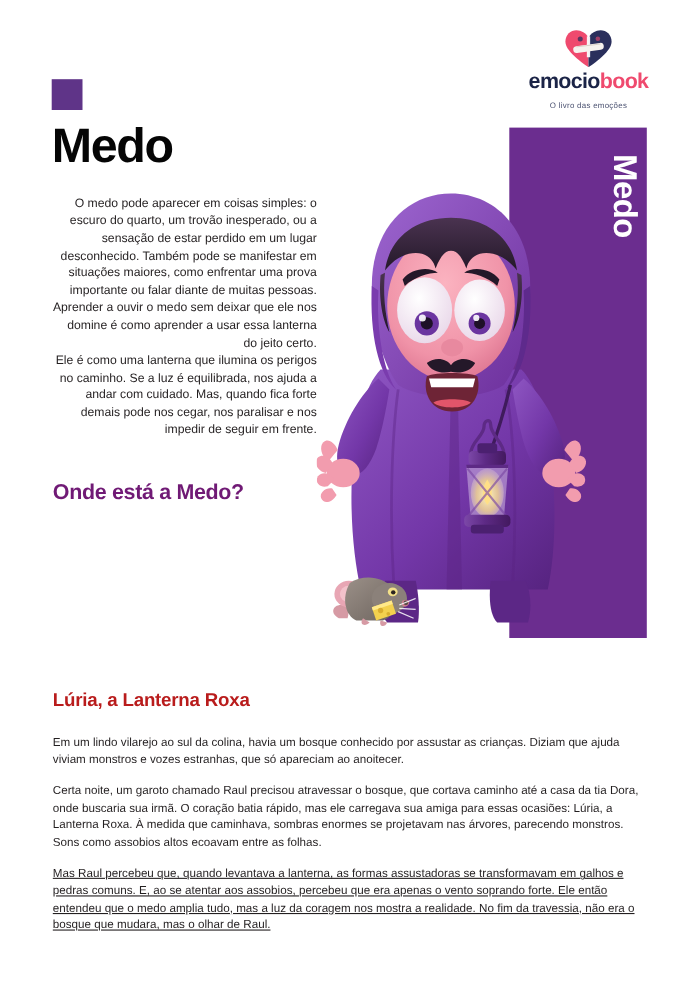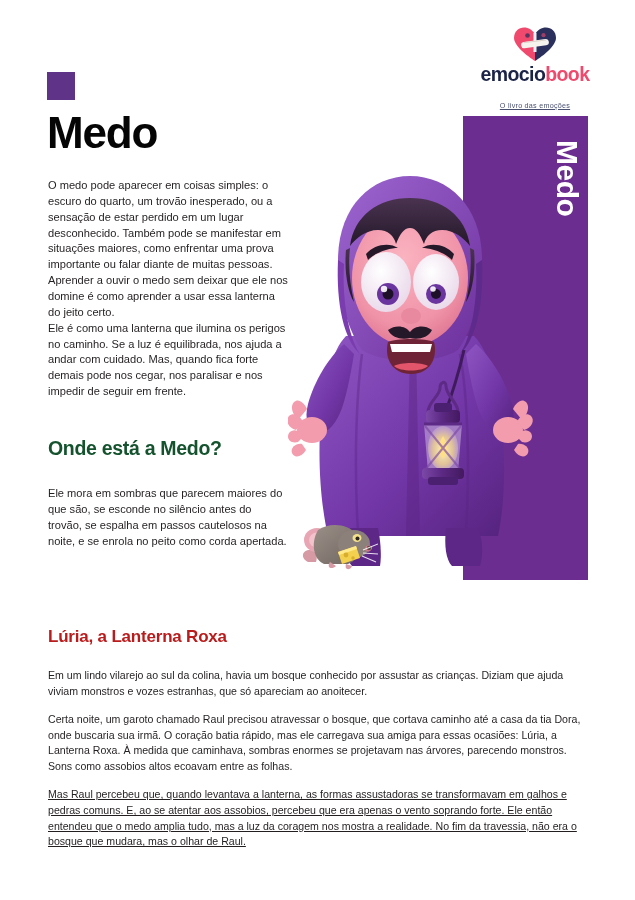--- a/index.html
+++ b/index.html
@@ -39,23 +39,22 @@
     letter-spacing: -0.6px;
     line-height: 1;
     white-space: nowrap;
   }
   .logo-emocio { color: #1b2447; }
   .logo-book { color: #ef4a6e; }
   .logo-tagline {
     font-size: 7.2px;
     color: #4a5170;
     letter-spacing: 0.25px;
-    margin-top: 16px;
+    margin-top: 6px;
     white-space: nowrap;
-    text-decoration: underline;
   }
 
   
   .side-panel {
     position: absolute;
     left: 463px;
     top: 116px;
     width: 125px;
     height: 464px;
     background: #6b2d8f;
@@ -96,33 +95,33 @@
   
   .col-narrow {
     position: absolute;
     left: 48px;
     width: 240px;
   }
   .body-sm {
     font-size: 11.1px;
     line-height: 1.43;
     color: #231f20;
-    text-align: left;
+    text-align: right;
   }
   .body-sm p { margin: 0; }
 
   .intro { top: 178px; }
 
   .heading-blue {
     position: absolute;
     left: 48px;
     top: 437px;
     font-size: 19.5px;
     font-weight: bold;
-    color: #14532d;
+    color: #701a75;
     letter-spacing: -0.3px;
   }
 
   .where { top: 486px; }
 
   .heading-pink {
     position: absolute;
     left: 48px;
     top: 627px;
     font-size: 17px;
@@ -324,21 +323,20 @@
   <h1 class="page-title">Medo</h1>
 
   <div class="col-narrow intro body-sm">
     <p>O medo pode aparecer em coisas simples: o escuro do quarto, um trovão inesperado, ou a sensação de estar perdido em um lugar desconhecido. Também pode se manifestar em situações maiores, como enfrentar uma prova importante ou falar diante de muitas pessoas.</p>
     <p>Aprender a ouvir o medo sem deixar que ele nos domine é como aprender a usar essa lanterna do jeito certo.</p>
     <p>Ele é como uma lanterna que ilumina os perigos no caminho. Se a luz é equilibrada, nos ajuda a andar com cuidado. Mas, quando fica forte demais pode nos cegar, nos paralisar e nos impedir de seguir em frente.</p>
   </div>
 
   <h2 class="heading-blue">Onde está a Medo?</h2>
   <div class="col-narrow where body-sm">
-    <p>Ele mora em sombras que parecem maiores do que são, se esconde no silêncio antes do trovão, se espalha em passos cautelosos na noite, e se enrola no peito como corda apertada.</p>
   </div>
 
   <h2 class="heading-pink">Lúria, a Lanterna Roxa</h2>
   <div class="col-wide">
     <p class="story-p">Em um lindo vilarejo ao sul da colina, havia um bosque conhecido por assustar as crianças. Diziam que ajuda viviam monstros e vozes estranhas, que só apareciam ao anoitecer.</p>
     <p class="story-p">Certa noite, um garoto chamado Raul precisou atravessar o bosque, que cortava caminho até a casa da tia Dora, onde buscaria sua irmã. O coração batia rápido, mas ele carregava sua amiga para essas ocasiões: Lúria, a Lanterna Roxa. À medida que caminhava, sombras enormes se projetavam nas árvores, parecendo monstros. Sons como assobios altos ecoavam entre as folhas.</p>
     <p class="story-p">Mas Raul percebeu que, quando levantava a lanterna, as formas assustadoras se transformavam em galhos e pedras comuns. E, ao se atentar aos assobios, percebeu que era apenas o vento soprando forte. Ele então entendeu que o medo amplia tudo, mas a luz da coragem nos mostra a realidade. No fim da travessia, não era o bosque que mudara, mas o olhar de Raul.</p>
   </div>
 
 </div>

